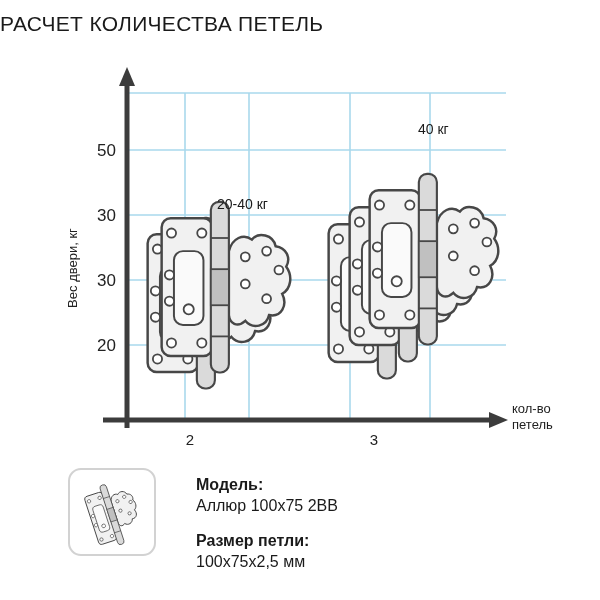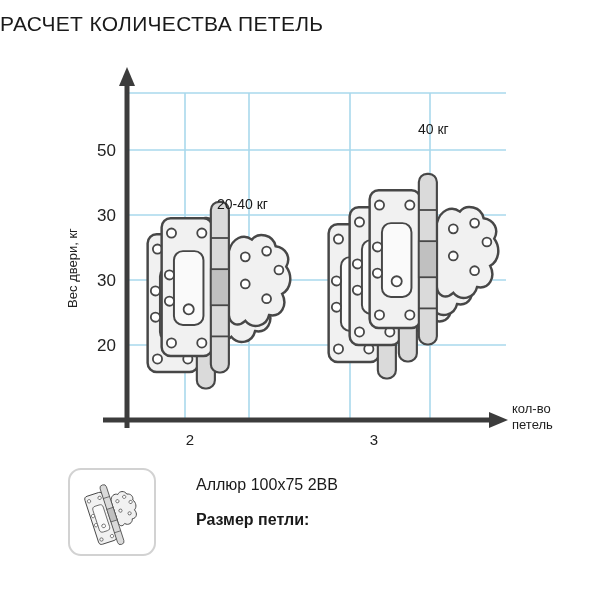--- a/index.html
+++ b/index.html
@@ -118,15 +118,17 @@
 <div class="annotation a2">20-40 кг</div>
 <div class="annotation a3">40 кг</div>
 
 <div class="infobox">
   <svg width="72" height="78" viewBox="0 0 72 78">
     <use href="#hinge" transform="translate(14,8) scale(0.30) rotate(-18,80,110)"></use>
   </svg>
 </div>
 
 <div class="infotext">
+  <div class="label">Модель:</div>
   <div class="value">Аллюр 100х75 2ВВ</div>
   <div class="label">Размер петли:</div>
+  <div class="value">100х75х2,5 мм</div>
 </div>
 
 </body></html>

